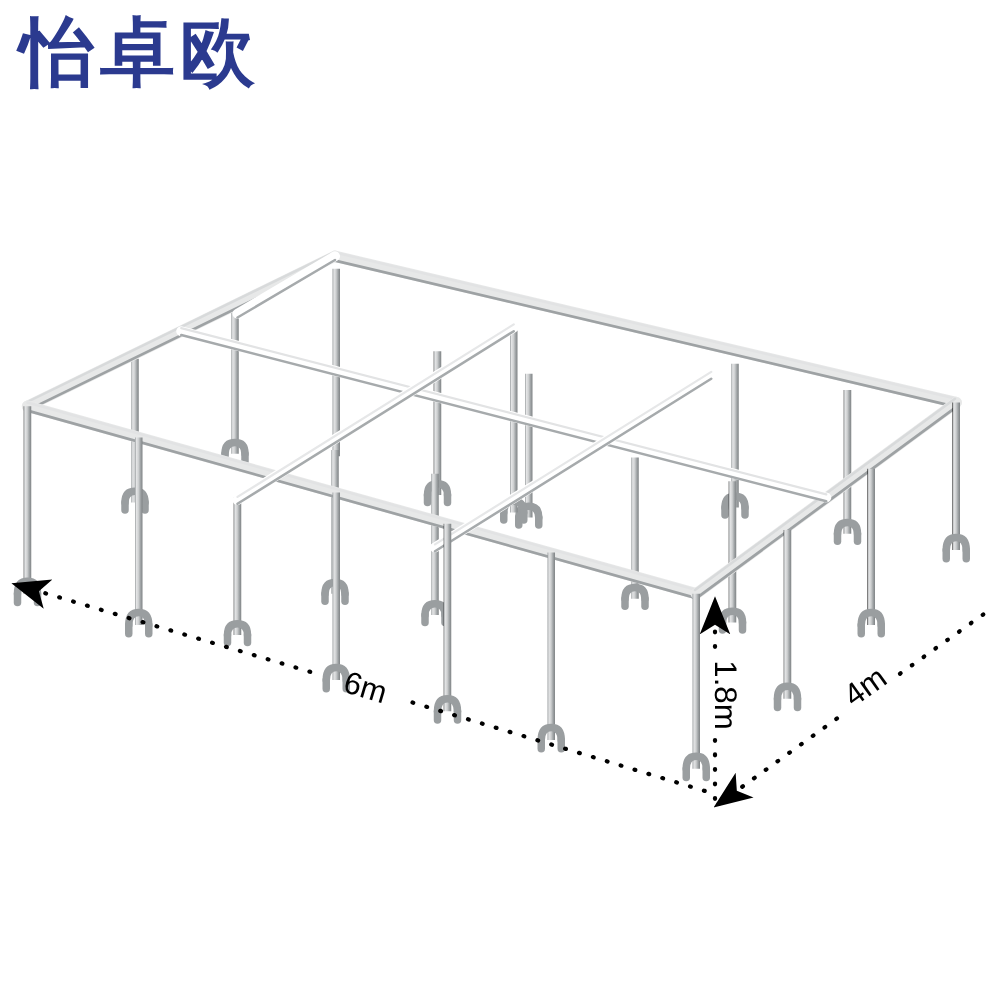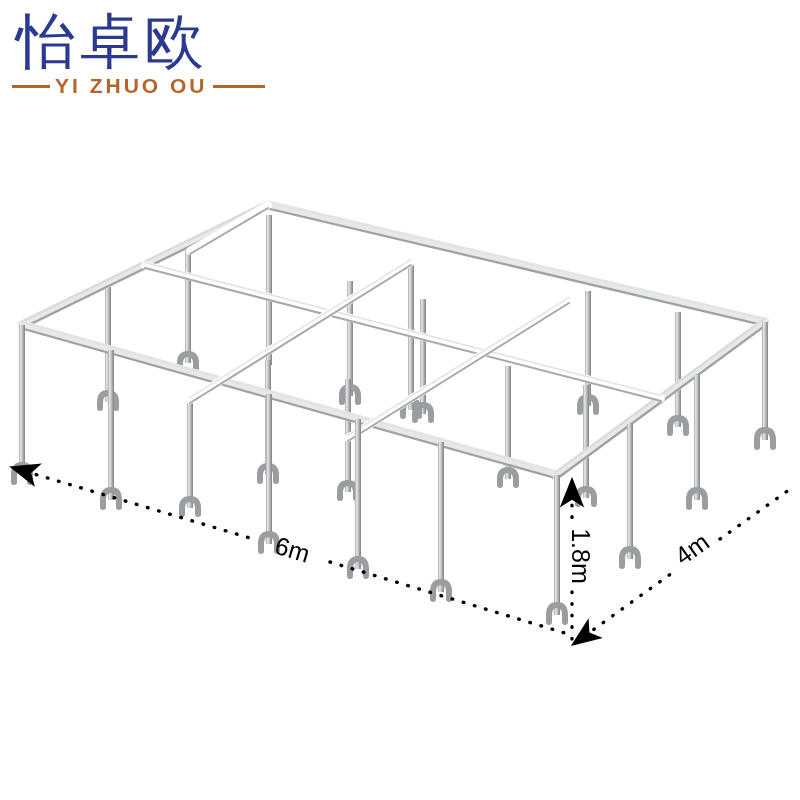--- a/index.html
+++ b/index.html
@@ -24,21 +24,21 @@
   #logo {
     position: absolute;
     left: 10px;
     top: 6px;
     width: 270px;
     height: 106px;
   }
   .logo-cn {
     font-family: "Liberation Serif", "DejaVu Serif", serif;
     font-size: 60px;
-    font-weight: normal;
+    font-weight: bold;
     letter-spacing: 4px;
     line-height: 72px;
     color: #2b3a8f;
     white-space: nowrap;
     padding-left: 6px;
   }
   .logo-sub {
     display: flex;
     align-items: center;
     gap: 5px;
@@ -74,25 +74,20 @@
     fill: #000000;
   }
 </style>
 </head>
 <body>
 
 <div id="page">
 
   <div id="logo">
     <div class="logo-cn">怡卓欧</div>
-    <div class="logo-sub">
-      <span class="logo-rule left"></span>
-      <span class="logo-py">YI ZHUO OU</span>
-      <span class="logo-rule right"></span>
-    </div>
   </div>
 
   <svg id="scene" viewBox="0 0 800 800">
     <defs>
 
       <linearGradient id="tubeH" x1="0" y1="0" x2="0" y2="1">
         <stop offset="0%" stop-color="#9fa3a5"></stop>
         <stop offset="18%" stop-color="#e9eaeb"></stop>
         <stop offset="45%" stop-color="#fbfbfb"></stop>
         <stop offset="72%" stop-color="#c9cccd"></stop>

